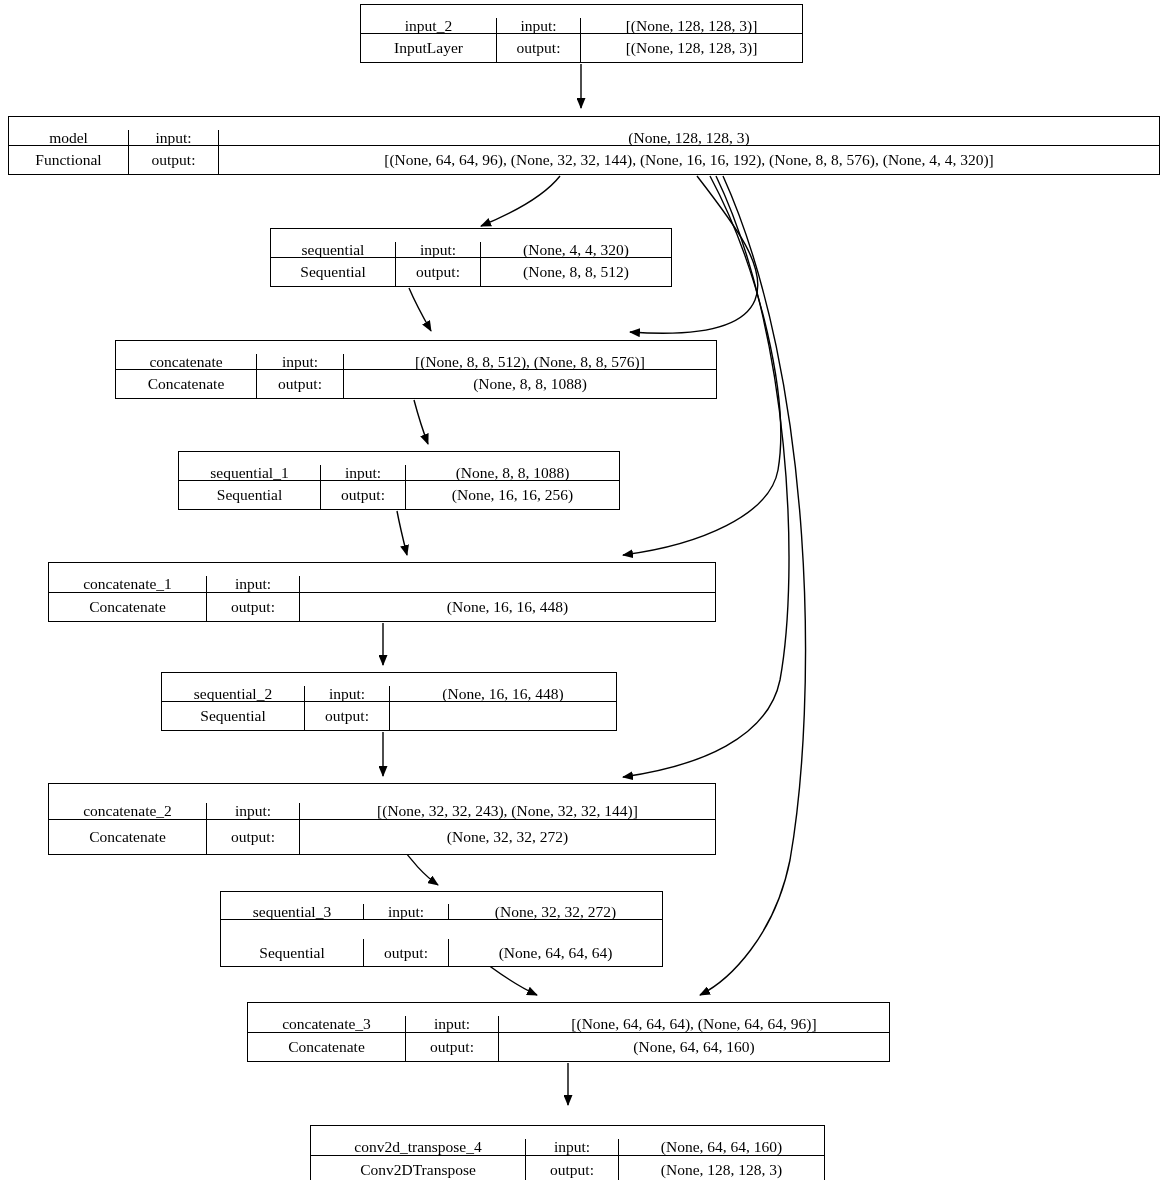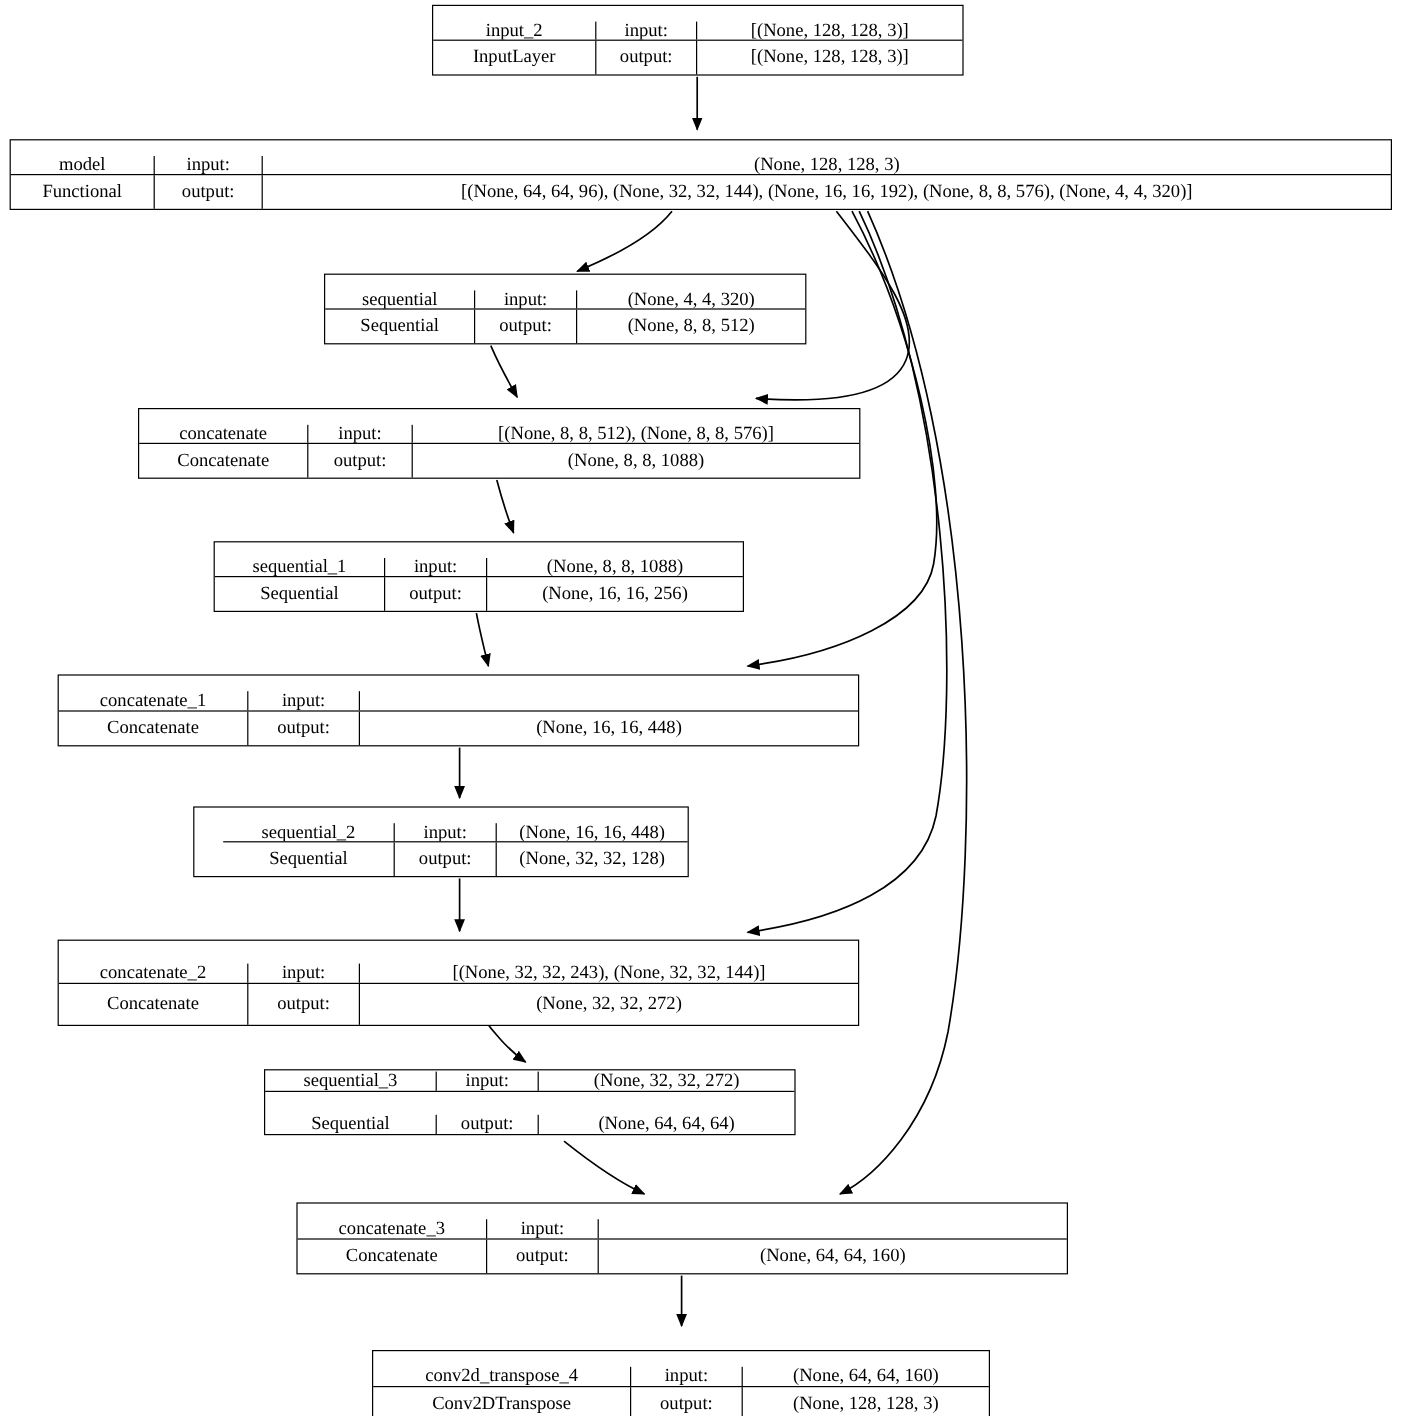--- a/index.html
+++ b/index.html
@@ -162,60 +162,60 @@
         <div class="node-row row-top">
           <div class="cell cell-name" style="width: 158px; flex: 0 0 158px;">concatenate_1</div>
           <div class="cell cell-io" style="width: 93px; flex: 0 0 93px;">input:</div>
         </div>
         <div class="node-row">
           <div class="cell cell-name" style="width: 158px; flex: 0 0 158px;">Concatenate</div>
           <div class="cell cell-io" style="width: 93px; flex: 0 0 93px;">output:</div>
           <div class="cell cell-shape">(None, 16, 16, 448)</div>
         </div>
       </div>
-      <div class="node" style="left: 161px; top: 672px; width: 413px; height: 59px; padding-left: 24px;">
+      <div class="node" style="left: 161px; top: 672px; width: 456px; height: 59px;">
         <div class="node-row row-top">
           <div class="cell cell-name" style="width: 143px; flex: 0 0 143px;">sequential_2</div>
           <div class="cell cell-io" style="width: 85px; flex: 0 0 85px;">input:</div>
           <div class="cell cell-shape">(None, 16, 16, 448)</div>
         </div>
         <div class="node-row">
           <div class="cell cell-name" style="width: 143px; flex: 0 0 143px;">Sequential</div>
           <div class="cell cell-io" style="width: 85px; flex: 0 0 85px;">output:</div>
-          <div class="cell cell-shape">(None, 32, 32, 128)</div>
         </div>
       </div>
       <div class="node" style="left: 48px; top: 783px; width: 668px; height: 72px;">
         <div class="node-row row-top">
           <div class="cell cell-name" style="width: 158px; flex: 0 0 158px;">concatenate_2</div>
           <div class="cell cell-io" style="width: 93px; flex: 0 0 93px;">input:</div>
           <div class="cell cell-shape">[(None, 32, 32, 243), (None, 32, 32, 144)]</div>
         </div>
         <div class="node-row">
           <div class="cell cell-name" style="width: 158px; flex: 0 0 158px;">Concatenate</div>
           <div class="cell cell-io" style="width: 93px; flex: 0 0 93px;">output:</div>
           <div class="cell cell-shape">(None, 32, 32, 272)</div>
         </div>
       </div>
-      <div class="node" style="left: 220px; top: 891px; width: 443px; height: 55px; gap: 19px;">
+      <div class="node" style="left: 220px; top: 891px; width: 443px; height: 76px; gap: 19px;">
         <div class="node-row row-top">
           <div class="cell cell-name" style="width: 143px; flex: 0 0 143px;">sequential_3</div>
           <div class="cell cell-io" style="width: 85px; flex: 0 0 85px;">input:</div>
           <div class="cell cell-shape">(None, 32, 32, 272)</div>
         </div>
         <div class="node-row">
           <div class="cell cell-name" style="width: 143px; flex: 0 0 143px;">Sequential</div>
           <div class="cell cell-io" style="width: 85px; flex: 0 0 85px;">output:</div>
           <div class="cell cell-shape">(None, 64, 64, 64)</div>
         </div>
       </div>
       <div class="node" style="left: 247px; top: 1002px; width: 643px; height: 60px;">
         <div class="node-row row-top">
           <div class="cell cell-name" style="width: 158px; flex: 0 0 158px;">concatenate_3</div>
           <div class="cell cell-io" style="width: 93px; flex: 0 0 93px;">input:</div>
+          <div class="cell cell-shape">[(None, 64, 64, 64), (None, 64, 64, 96)]</div>
         </div>
         <div class="node-row">
           <div class="cell cell-name" style="width: 158px; flex: 0 0 158px;">Concatenate</div>
           <div class="cell cell-io" style="width: 93px; flex: 0 0 93px;">output:</div>
           <div class="cell cell-shape">(None, 64, 64, 160)</div>
         </div>
       </div>
       <div class="node" style="left: 310px; top: 1112px; width: 515px; height: 60px; margin-top: 13px;">
         <div class="node-row row-top">
           <div class="cell cell-name" style="width: 215px; flex: 0 0 215px;">conv2d_transpose_4</div>

